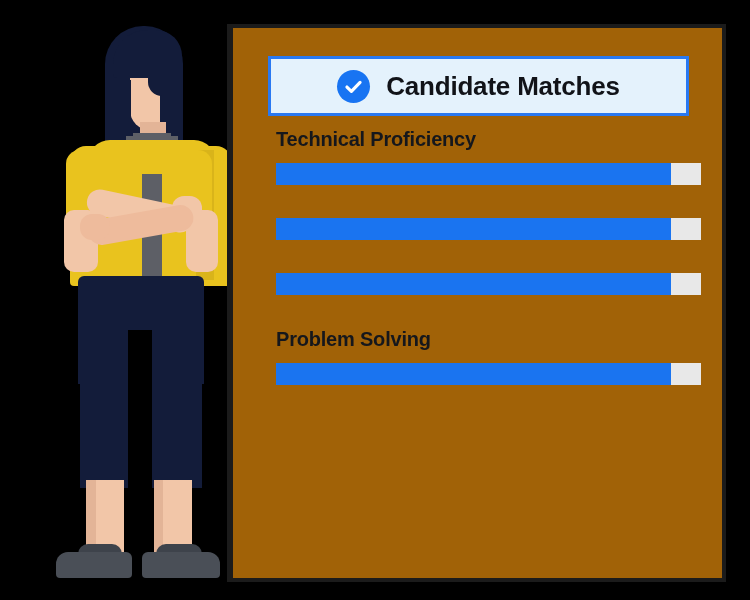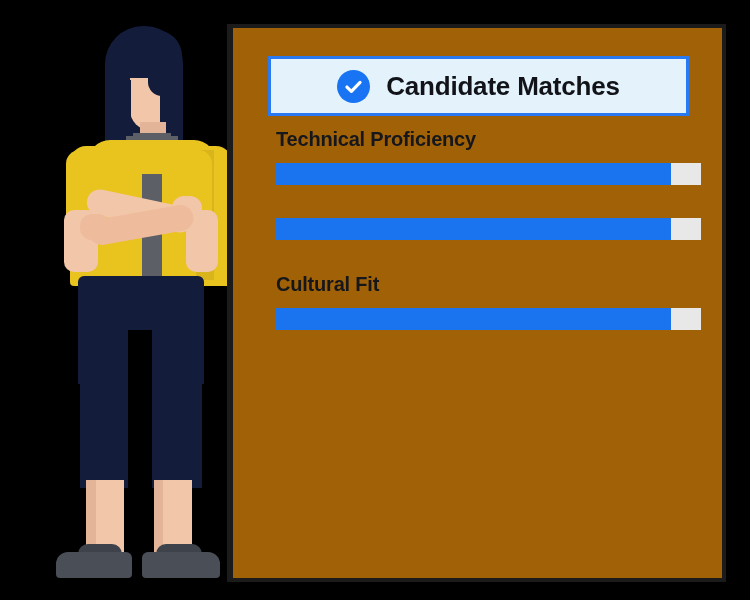--- a/index.html
+++ b/index.html
@@ -179,22 +179,27 @@
         </div>
       </div>
 
       <div class="metric">
         <div class="bar-track">
           <div class="bar-fill" style="width:93%"></div>
         </div>
       </div>
 
       <div class="metric">
-        <div class="metric-label">Cultural Fit</div>
-        <div class="bar-track">
-          <div class="bar-fill" style="width:93%"></div>
-        </div>
-      </div>
-
+        <div class="bar-track">
+          <div class="bar-fill" style="width:93%"></div>
+        </div>
+      </div>
+
+      <div class="metric">
+        <div class="metric-label">Problem Solving</div>
+        <div class="bar-track">
+          <div class="bar-fill" style="width:93%"></div>
+        </div>
+      </div>
 
     </div>
   </div>
 </div>
 
 </body></html>

